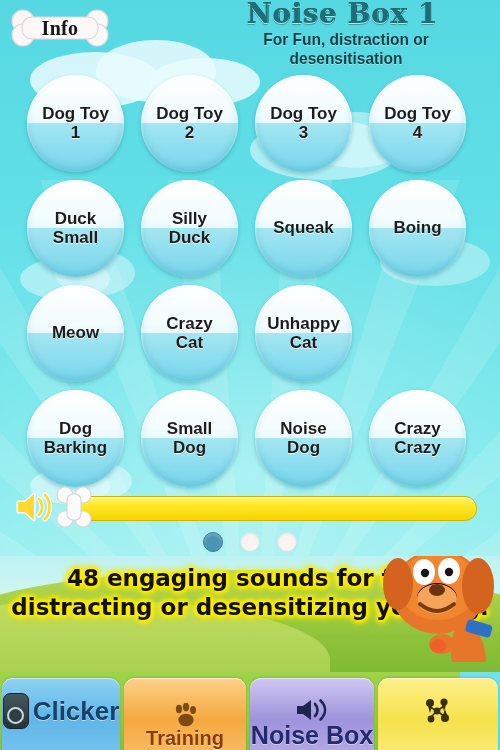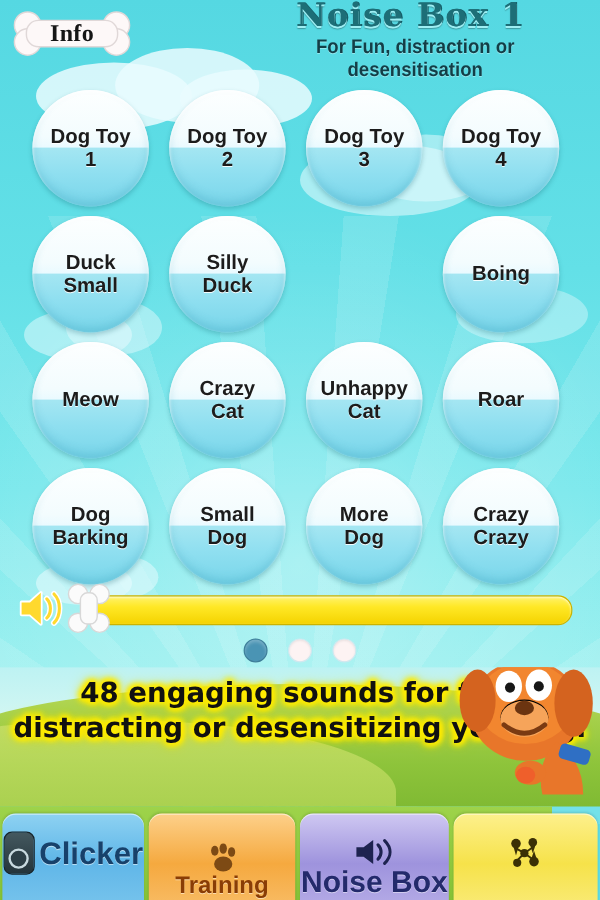--- a/index.html
+++ b/index.html
@@ -178,45 +178,45 @@
     <div class="snd" style="left:369px;top:5px">
         <span><b>Dog Toy</b><br><b>4</b></span>
       </div>
 
     <div class="snd" style="left:27px;top:110px">
         <span><b>Duck</b><br><b>Small</b></span>
       </div>
     <div class="snd" style="left:141px;top:110px">
         <span><b>Silly</b><br><b>Duck</b></span>
       </div>
+    <div class="snd" style="left:255px;top:110px">
+        <span><b>Squeak</b></span>
+      </div>
     <div class="snd" style="left:369px;top:110px">
         <span><b>Boing</b></span>
       </div>
 
     <div class="snd" style="left:27px;top:215px">
         <span><b>Meow</b></span>
       </div>
     <div class="snd" style="left:141px;top:215px">
         <span><b>Crazy</b><br><b>Cat</b></span>
       </div>
     <div class="snd" style="left:255px;top:215px">
         <span><b>Unhappy</b><br><b>Cat</b></span>
       </div>
-    <div class="snd" style="left:369px;top:215px">
-        <span><b>Roar</b></span>
-      </div>
 
     <div class="snd" style="left:27px;top:320px">
         <span><b>Dog</b><br><b>Barking</b></span>
       </div>
     <div class="snd" style="left:141px;top:320px">
         <span><b>Small</b><br><b>Dog</b></span>
       </div>
     <div class="snd" style="left:255px;top:320px">
-        <span><b>More</b><br><b>Dog</b></span>
+        <span><b>Noise</b><br><b>Dog</b></span>
       </div>
     <div class="snd" style="left:369px;top:320px">
         <span><b>Crazy</b><br><b>Crazy</b></span>
       </div>
   </div>
 
   <div class="volrow">
     <svg class="spk" viewBox="0 0 44 34">
       <path d="M4 12h7l9-8v26l-9-8H4z" fill="#ffd92e" stroke="#fff" stroke-width="3" stroke-linejoin="round"></path>
       <path d="M4 12h7l9-8v26l-9-8H4z" fill="#ffd92e"></path>

